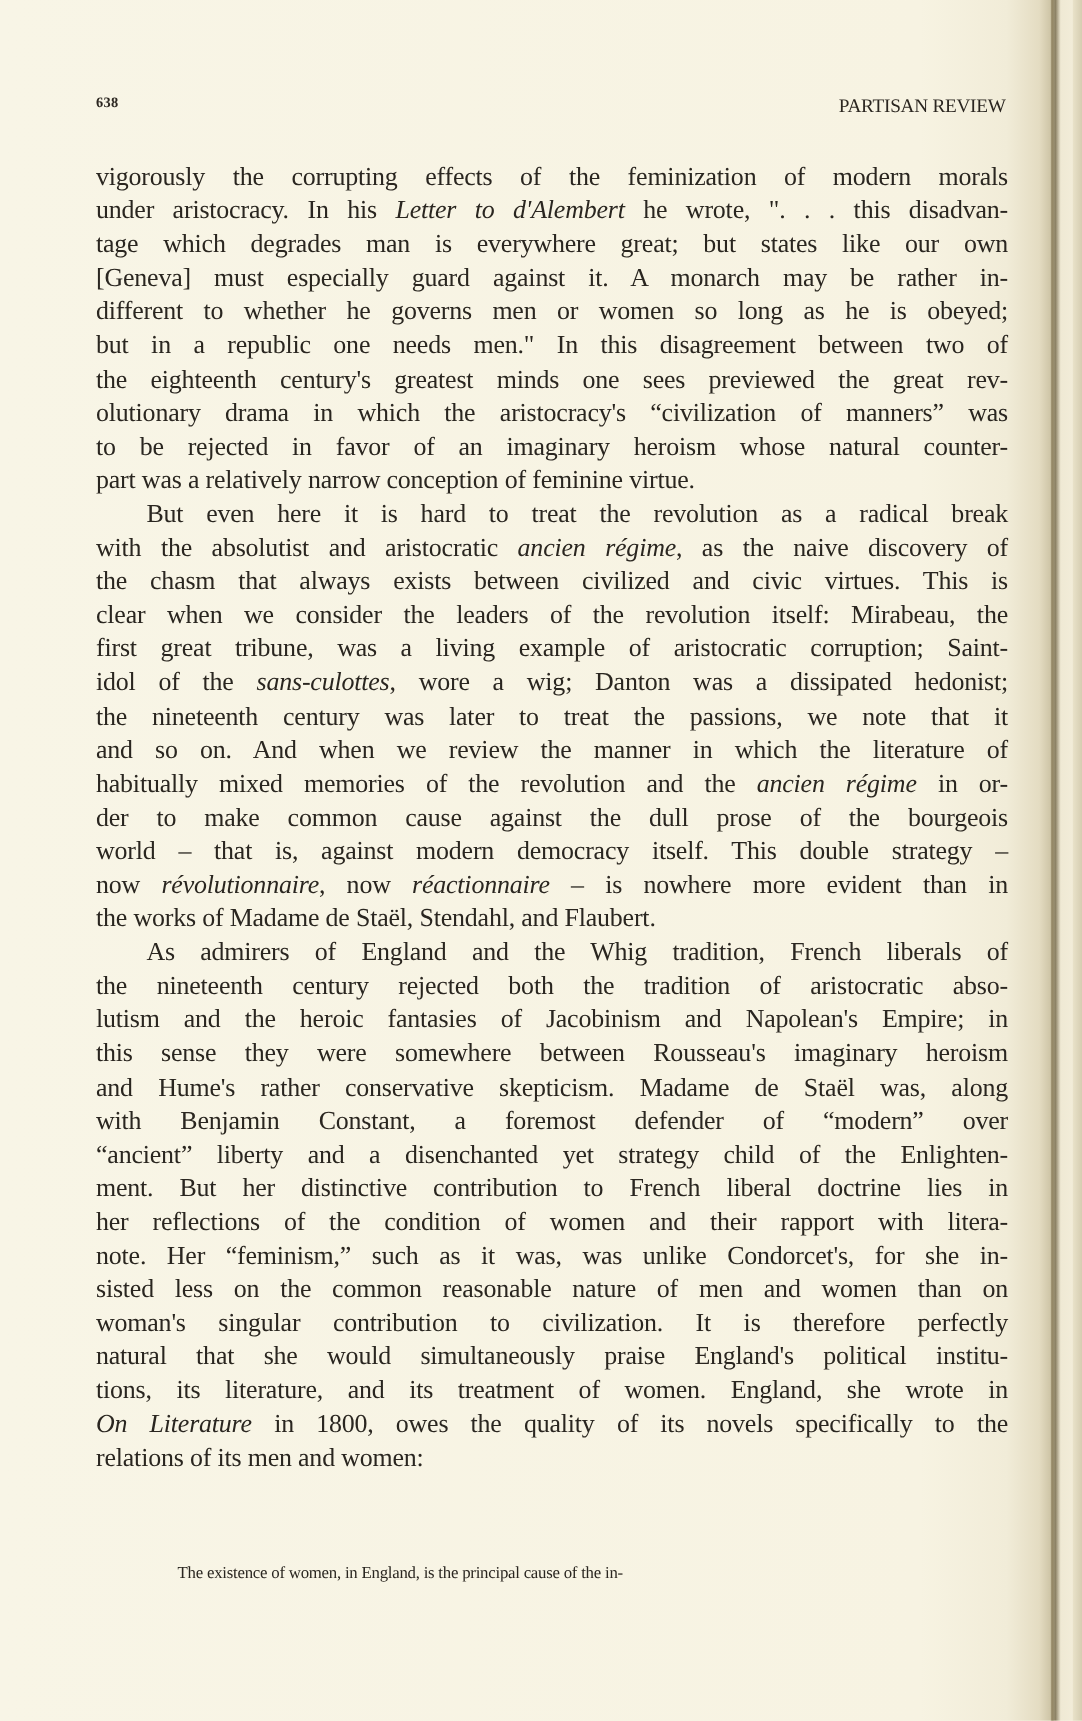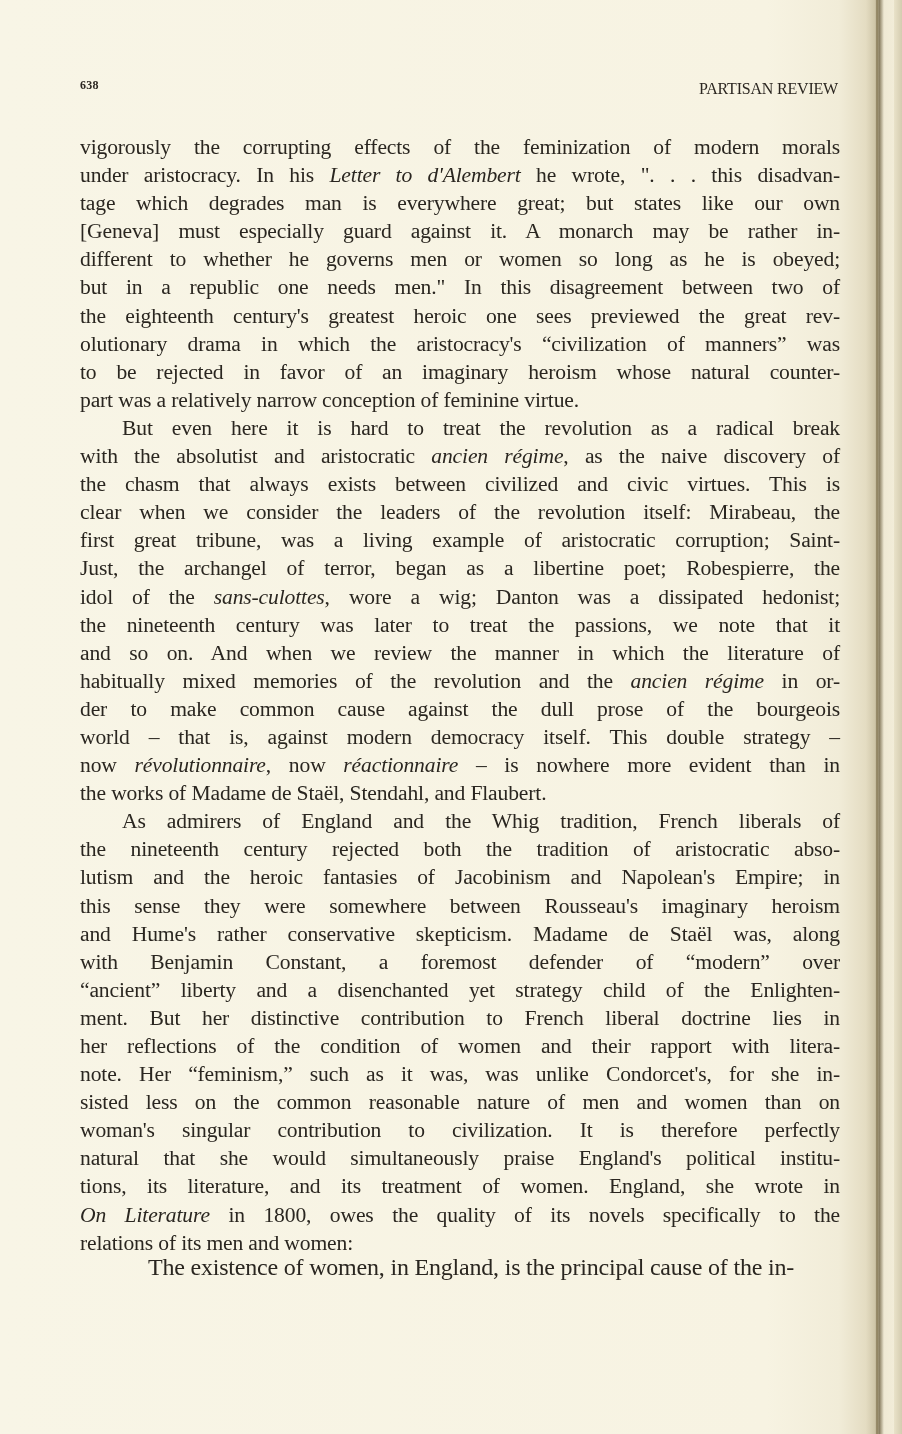--- a/index.html
+++ b/index.html
@@ -85,22 +85,22 @@
     }
     .line.indent {
       padding-left: 42px;
     }
     .line em, .it {
       font-style: italic;
     }
     .quote {
       position: absolute;
       left: 148px;
-      top: 1254px;
-      font-size: 24px;
+      top: 1304px;
+      font-size: 14px;
       letter-spacing: -0.2px;
       white-space: nowrap;
     }
   </style>
 </head>
 <body>
 
 <div class="page">
   <div class="edge-line"></div>
   <div class="edge-shadow"></div>
@@ -110,30 +110,29 @@
     <span class="running-head">PARTISAN REVIEW</span>
   </div>
 
   <div class="body-text" id="body-text">
       <div class="line"><span>vigorously the corrupting effects of the feminization of modern morals</span></div>
       <div class="line"><span>under aristocracy. In his </span><em>Letter to d'Alembert</em><span> he wrote, ". . . this disadvan-</span></div>
       <div class="line"><span>tage which degrades man is everywhere great; but states like our own</span></div>
       <div class="line"><span>[Geneva] must especially guard against it. A monarch may be rather in-</span></div>
       <div class="line"><span>different to whether he governs men or women so long as he is obeyed;</span></div>
       <div class="line"><span>but in a republic one needs men." In this disagreement between two of</span></div>
-      <div class="line"><span>the eighteenth century's greatest heroic one sees previewed the great rev-</span></div>
+      <div class="line"><span>the eighteenth century's greatest minds one sees previewed the great rev-</span></div>
       <div class="line"><span>olutionary drama in which the aristocracy's “civilization of manners” was</span></div>
       <div class="line"><span>to be rejected in favor of an imaginary heroism whose natural counter-</span></div>
       <div class="line last"><span>part was a relatively narrow conception of feminine virtue.</span></div>
       <div class="line indent"><span>But even here it is hard to treat the revolution as a radical break</span></div>
       <div class="line"><span>with the absolutist and aristocratic </span><em>ancien régime</em><span>, as the naive discovery of</span></div>
       <div class="line"><span>the chasm that always exists between civilized and civic virtues. This is</span></div>
       <div class="line"><span>clear when we consider the leaders of the revolution itself: Mirabeau, the</span></div>
       <div class="line"><span>first great tribune, was a living example of aristocratic corruption; Saint-</span></div>
-      <div class="line"><span>Just, the archangel of terror, began as a libertine poet; Robespierre, the</span></div>
       <div class="line"><span>idol of the </span><em>sans-culottes</em><span>, wore a wig; Danton was a dissipated hedonist;</span></div>
       <div class="line"><span>the nineteenth century was later to treat the passions, we note that it</span></div>
       <div class="line"><span>and so on. And when we review the manner in which the literature of</span></div>
       <div class="line"><span>habitually mixed memories of the revolution and the </span><em>ancien régime</em><span> in or-</span></div>
       <div class="line"><span>der to make common cause against the dull prose of the bourgeois</span></div>
       <div class="line"><span>world – that is, against modern democracy itself. This double strategy –</span></div>
       <div class="line"><span>now </span><em>révolutionnaire</em><span>, now </span><em>réactionnaire</em><span> – is nowhere more evident than in</span></div>
       <div class="line last"><span>the works of Madame de Staël, Stendahl, and Flaubert.</span></div>
       <div class="line indent"><span>As admirers of England and the Whig tradition, French liberals of</span></div>
       <div class="line"><span>the nineteenth century rejected both the tradition of aristocratic abso-</span></div>

